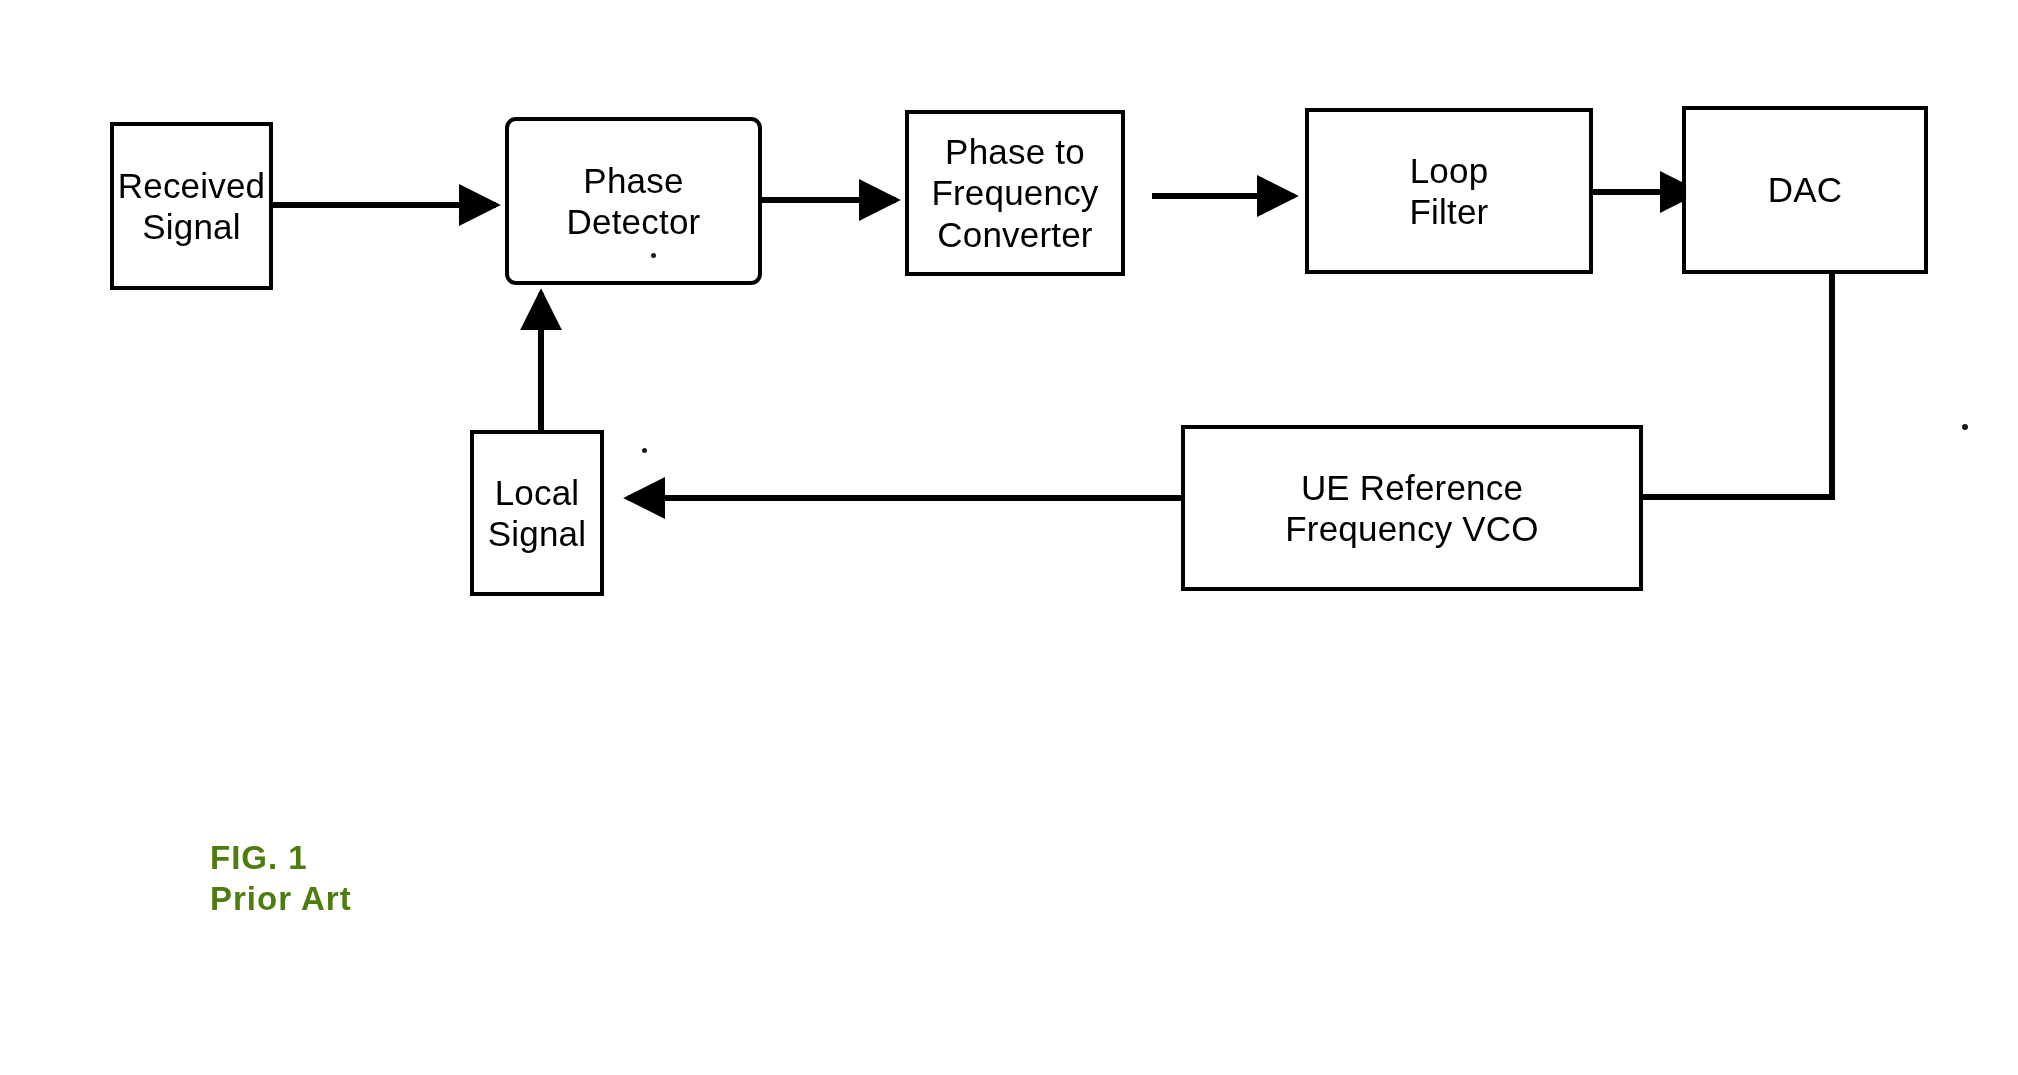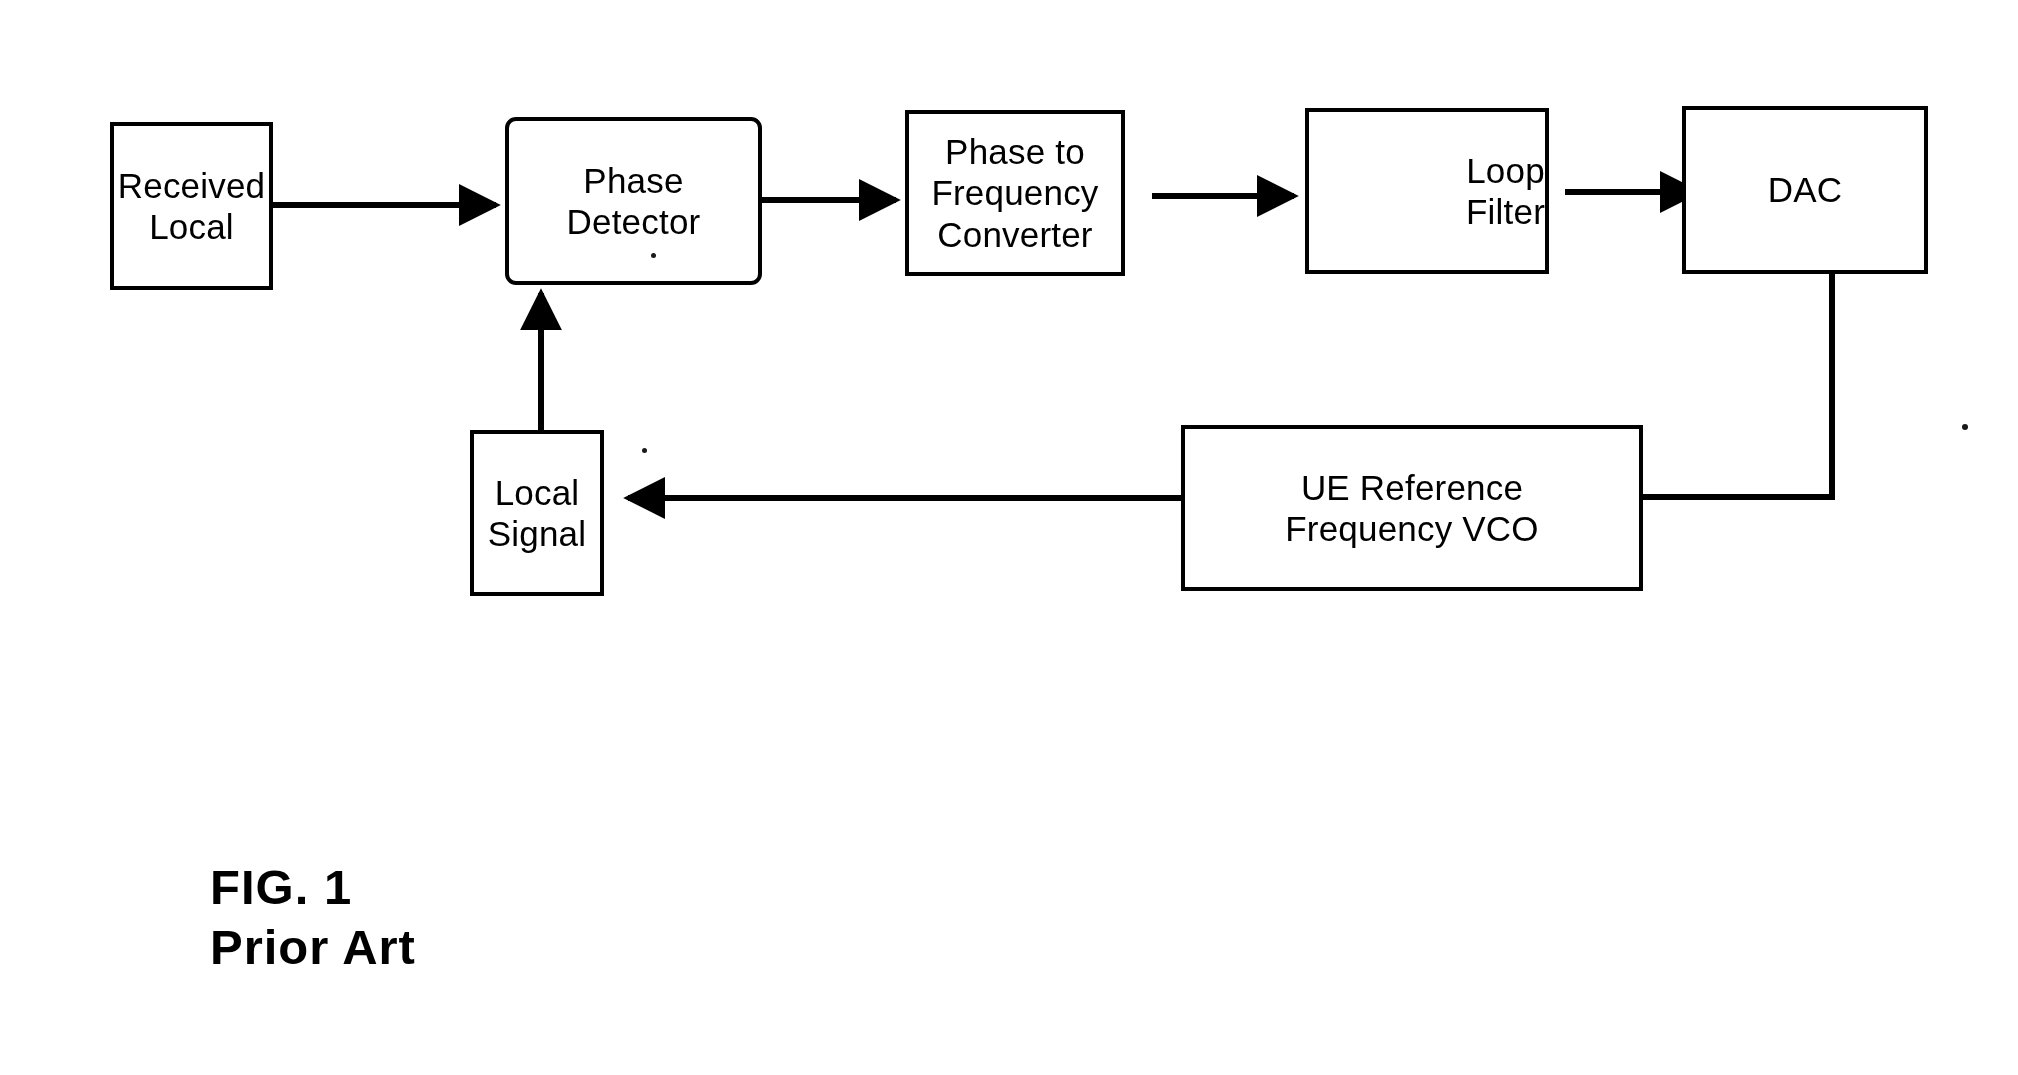--- a/index.html
+++ b/index.html
@@ -34,24 +34,24 @@
     color: #000000;
     font-family: "Liberation Sans", sans-serif;
     font-size: 35px;
     line-height: 1.18;
     font-weight: 400;
     letter-spacing: 0.2px;
     white-space: pre-line;
   }
   .caption {
     position: absolute;
-    color: #000000;
+    color: #4d7c0f;
     font-family: "Liberation Sans", sans-serif;
     font-weight: bold;
-    font-size: 49px;
+    font-size: 33px;
     line-height: 1.22;
     letter-spacing: 1px;
     white-space: pre-line;
     text-align: left;
   }
   .speck {
     position: absolute;
     background: #1a1a1a;
     border-radius: 50%;
   }
@@ -78,35 +78,35 @@
 
     <path d="M 1832 274 L 1832 497 L 1572 497" fill="none" stroke="#000000" stroke-width="6" marker-end="url(#arrowhead)"></path>
 
     <line x1="1181" y1="498" x2="628" y2="498" stroke="#000000" stroke-width="6" marker-end="url(#arrowhead)"></line>
 
     <line x1="541" y1="430" x2="541" y2="293" stroke="#000000" stroke-width="6" marker-end="url(#arrowhead)"></line>
   </svg>
 
   <div class="node" style="left:110px; top:122px; width:163px; height:168px;">
     <span>Received
-Local</span>
+Signal</span>
   </div>
 
   <div class="node" style="left:505px; top:117px; width:257px; height:168px;border-radius:11px;">
     <span>Phase
 Detector</span>
   </div>
 
   <div class="node" style="left:905px; top:110px; width:220px; height:166px;">
     <span>Phase to
 Frequency
 Converter</span>
   </div>
 
-  <div class="node" style="left:1305px; top:108px; width:244px; height:166px;justify-content:flex-end;">
+  <div class="node" style="left:1305px; top:108px; width:288px; height:166px;">
     <span>Loop
 Filter</span>
   </div>
 
   <div class="node" style="left:1682px; top:106px; width:246px; height:168px;">
     <span>DAC</span>
   </div>
 
   <div class="node" style="left:470px; top:430px; width:134px; height:166px;">
     <span>Local

